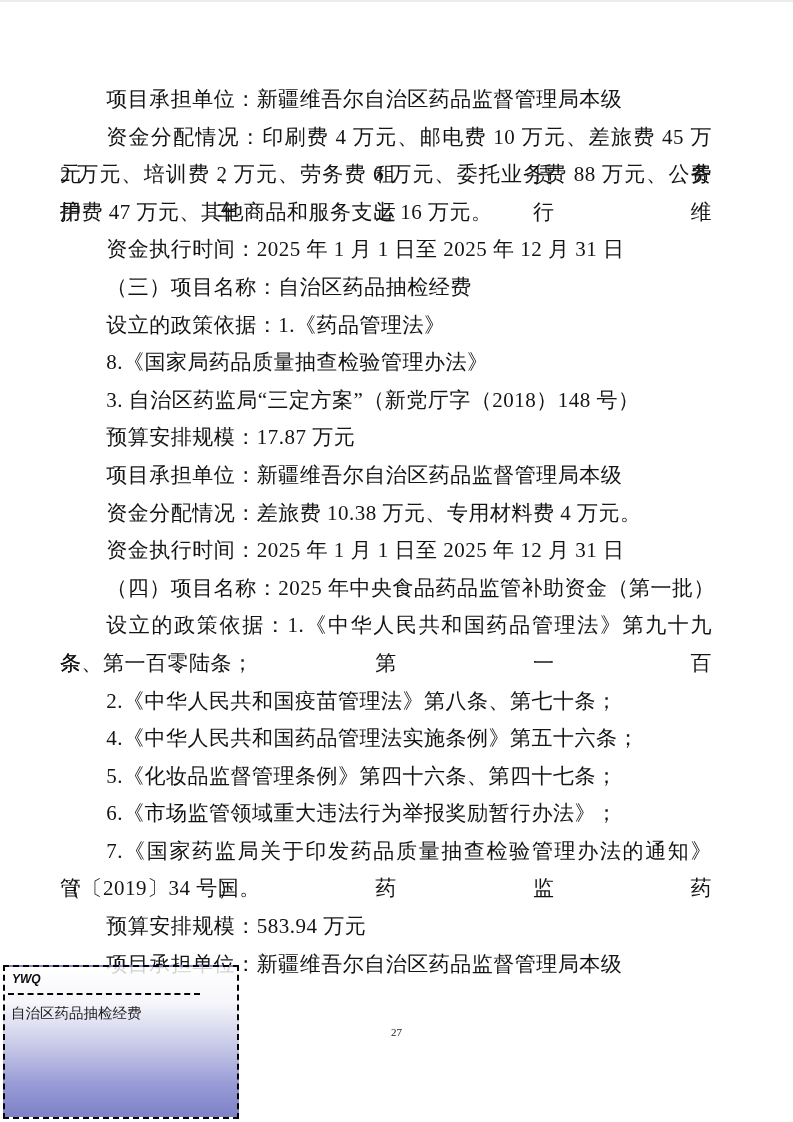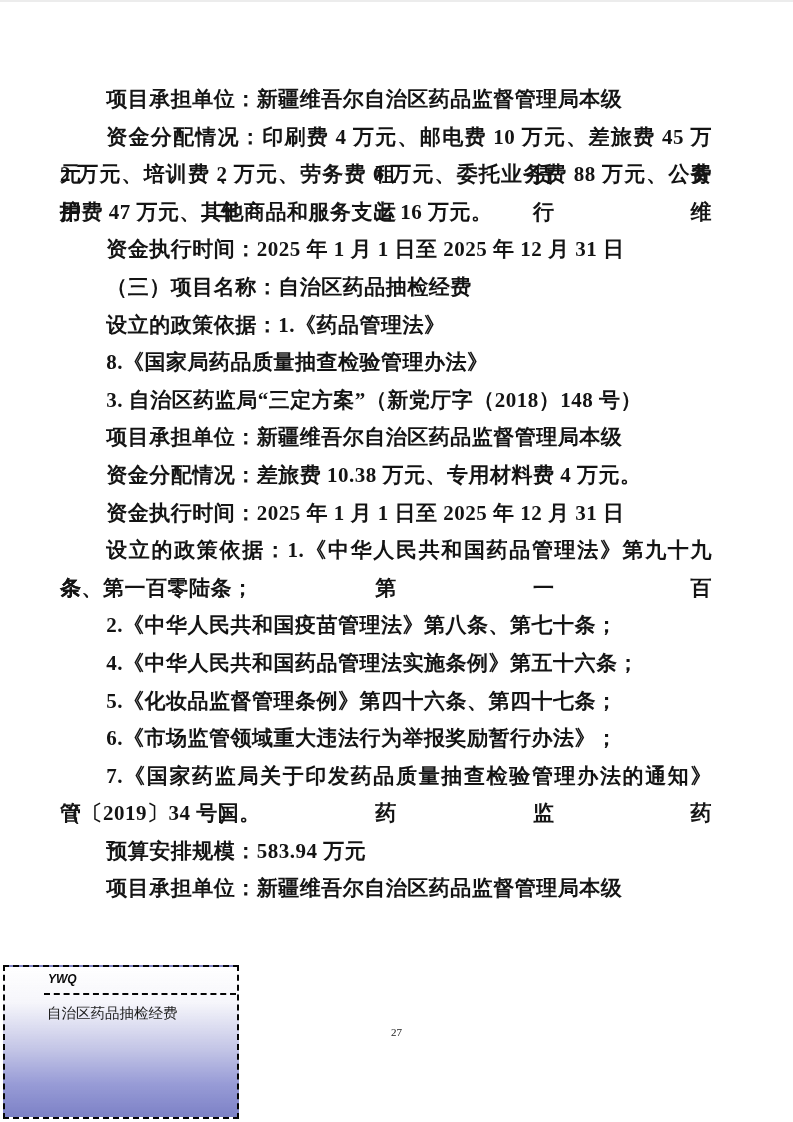--- a/index.html
+++ b/index.html
@@ -22,21 +22,20 @@
     left: 60px;
     top: 79px;
     width: 652px;
   }
   .line {
     height: 37.6px;
     line-height: 37.6px;
     font-size: 21px;
     white-space: nowrap;
     letter-spacing: 0.5px;
-    font-weight: bold;
   }
   .line.indent {
     text-indent: 2.2em;
   }
   .line.justify {
     white-space: normal;
     text-align: justify;
     text-align-last: justify;
   }
   .footer-pagenum {
@@ -56,21 +55,20 @@
     height: 154px;
     box-sizing: border-box;
     border: 2px dashed #050505;
     background: linear-gradient(180deg,
       rgba(255,255,255,0.80) 0%,
       rgba(244,244,250,0.86) 24%,
       rgba(190,192,228,0.92) 55%,
       rgba(146,150,212,0.95) 78%,
       rgba(122,127,197,0.98) 100%);
     z-index: 5;
-    padding-left: 36px;
   }
   .comment-author {
     margin: 5px 0 0 7px;
     font-family: "Liberation Sans", "DejaVu Sans", sans-serif;
     font-size: 12px;
     font-weight: bold;
     font-style: italic;
     color: #0a0a0a;
   }
   .comment-divider {
@@ -94,23 +92,25 @@
   <div class="doc-body">
       <div class="line indent">项目承担单位：新疆维吾尔自治区药品监督管理局本级</div>
       <div class="line indent justify">资金分配情况：印刷费 4 万元、邮电费 10 万元、差旅费 45 万元、租赁费</div>
       <div class="line justify">2 万元、培训费 2 万元、劳务费 6 万元、委托业务费 88 万元、公务用车运行维</div>
       <div class="line">护费 47 万元、其他商品和服务支出 16 万元。</div>
       <div class="line indent">资金执行时间：2025 年 1 月 1 日至 2025 年 12 月 31 日</div>
       <div class="line indent">（三）项目名称：自治区药品抽检经费</div>
       <div class="line indent">设立的政策依据：1.《药品管理法》</div>
       <div class="line indent">8.《国家局药品质量抽查检验管理办法》</div>
       <div class="line indent">3. 自治区药监局“三定方案”（新党厅字（2018）148 号）</div>
+      <div class="line indent">预算安排规模：17.87 万元</div>
       <div class="line indent">项目承担单位：新疆维吾尔自治区药品监督管理局本级</div>
       <div class="line indent">资金分配情况：差旅费 10.38 万元、专用材料费 4 万元。</div>
       <div class="line indent">资金执行时间：2025 年 1 月 1 日至 2025 年 12 月 31 日</div>
+      <div class="line indent">（四）项目名称：2025 年中央食品药品监管补助资金（第一批）</div>
       <div class="line indent justify">设立的政策依据：1.《中华人民共和国药品管理法》第九十九条、第一百</div>
       <div class="line">条、第一百零陆条；</div>
       <div class="line indent">2.《中华人民共和国疫苗管理法》第八条、第七十条；</div>
       <div class="line indent">4.《中华人民共和国药品管理法实施条例》第五十六条；</div>
       <div class="line indent">5.《化妆品监督管理条例》第四十六条、第四十七条；</div>
       <div class="line indent">6.《市场监管领域重大违法行为举报奖励暂行办法》；</div>
       <div class="line indent justify">7.《国家药监局关于印发药品质量抽查检验管理办法的通知》（国药监药</div>
       <div class="line">管〔2019〕34 号）。</div>
       <div class="line indent">预算安排规模：583.94 万元</div>
       <div class="line indent">项目承担单位：新疆维吾尔自治区药品监督管理局本级</div>

